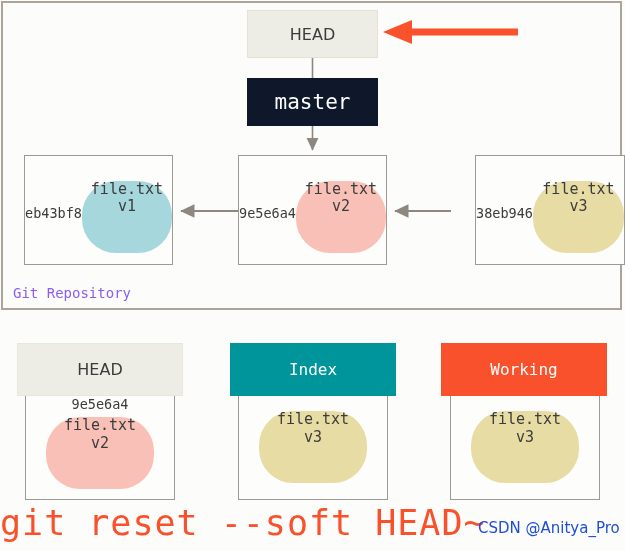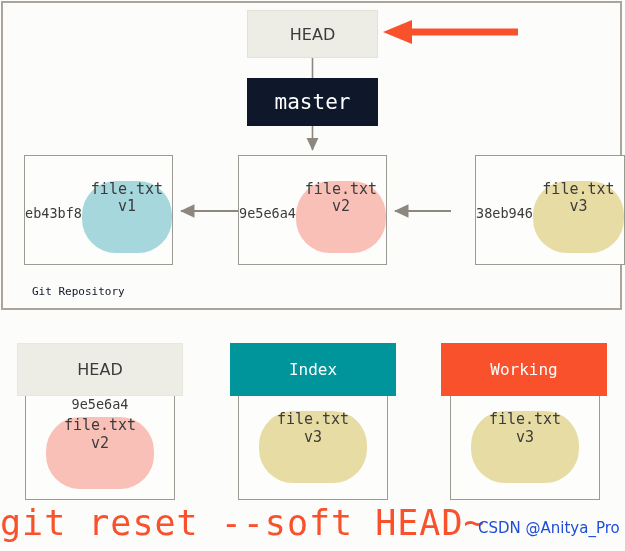--- a/index.html
+++ b/index.html
@@ -21,25 +21,24 @@
     position: absolute;
     left: 1px; top: 1px;
     width: 621px; height: 309px;
     border: 2px solid #aaa49b;
     background: #fcfcfa;
   }
   .repo-label {
     position: absolute;
     left: 10px; top: 282px;
     font-family: "DejaVu Sans Mono", monospace;
-    font-size: 11px;
-    color: #0f172a;
+    font-size: 14px;
+    color: #8b5cf6;
     letter-spacing: 0px;
     white-space: nowrap;
-    margin-left: 19px;
   }
 
   
   .box {
     position: absolute;
     display: flex;
     align-items: center;
     justify-content: center;
     text-align: center;
   }

